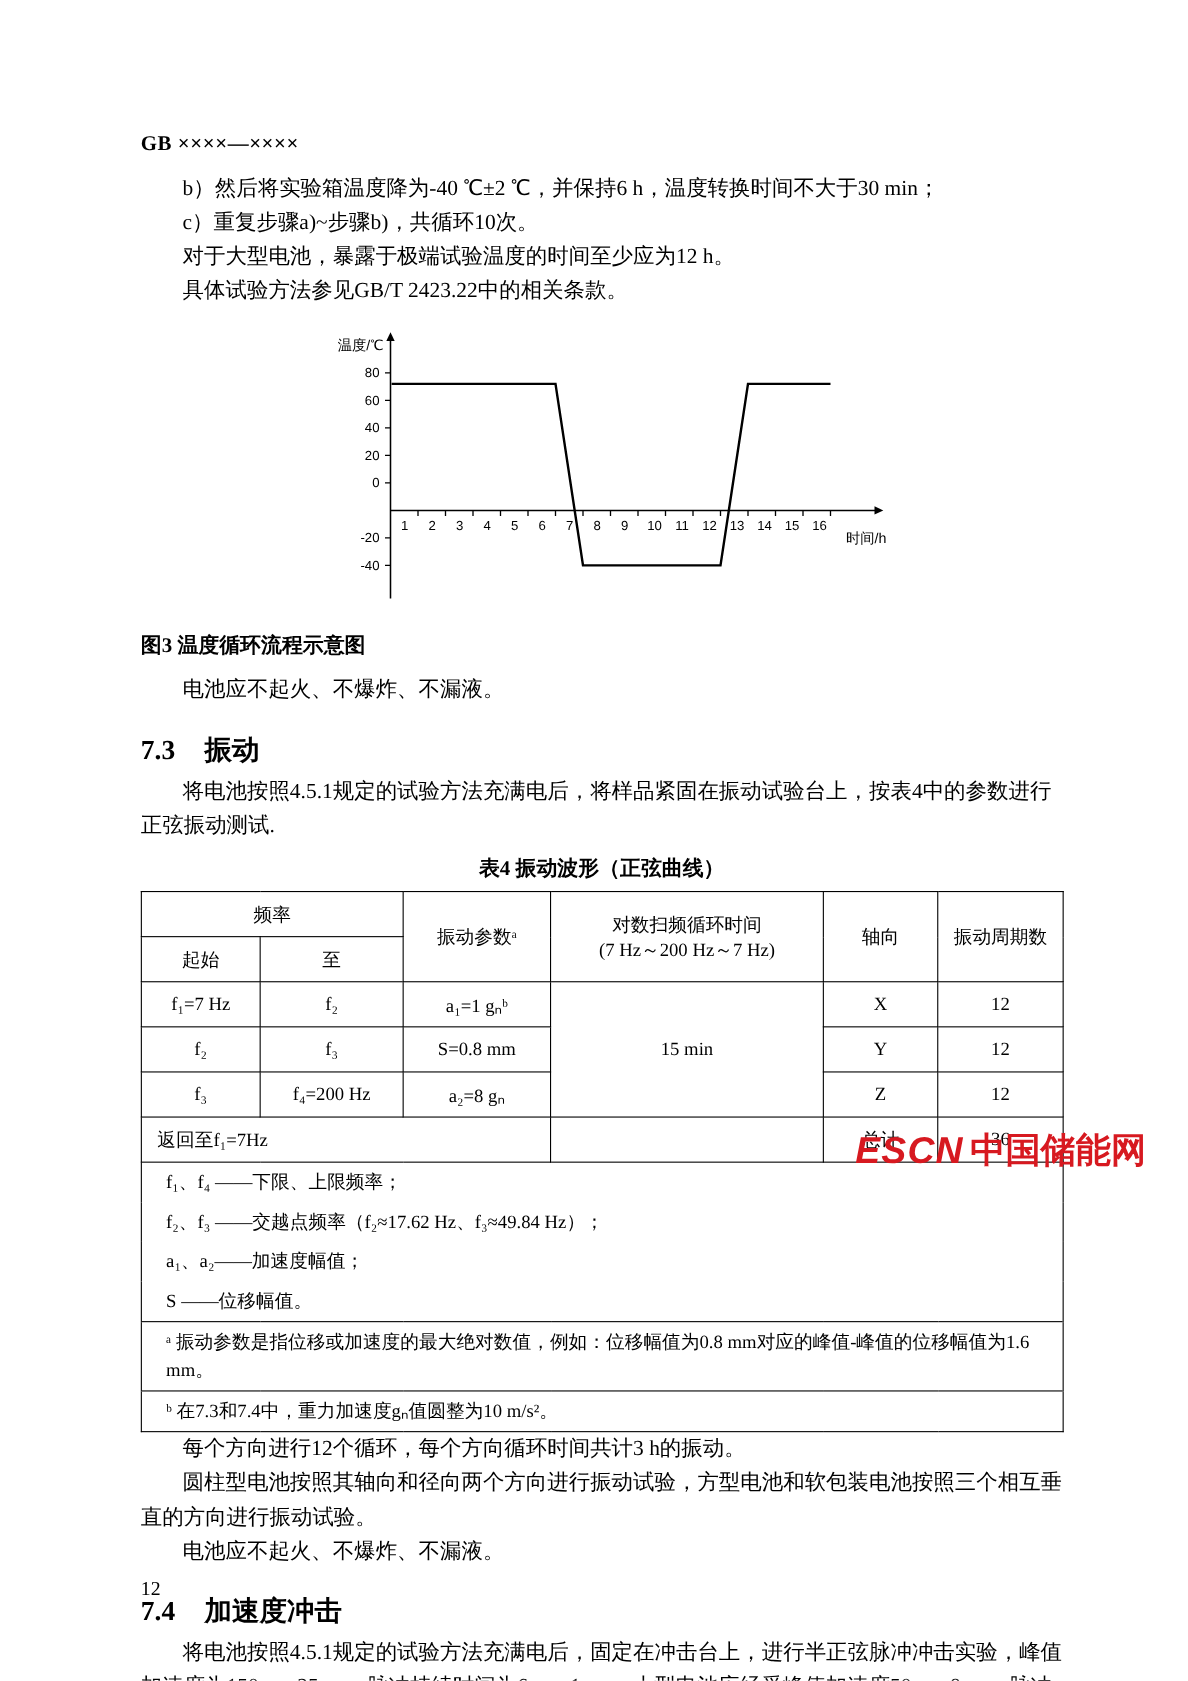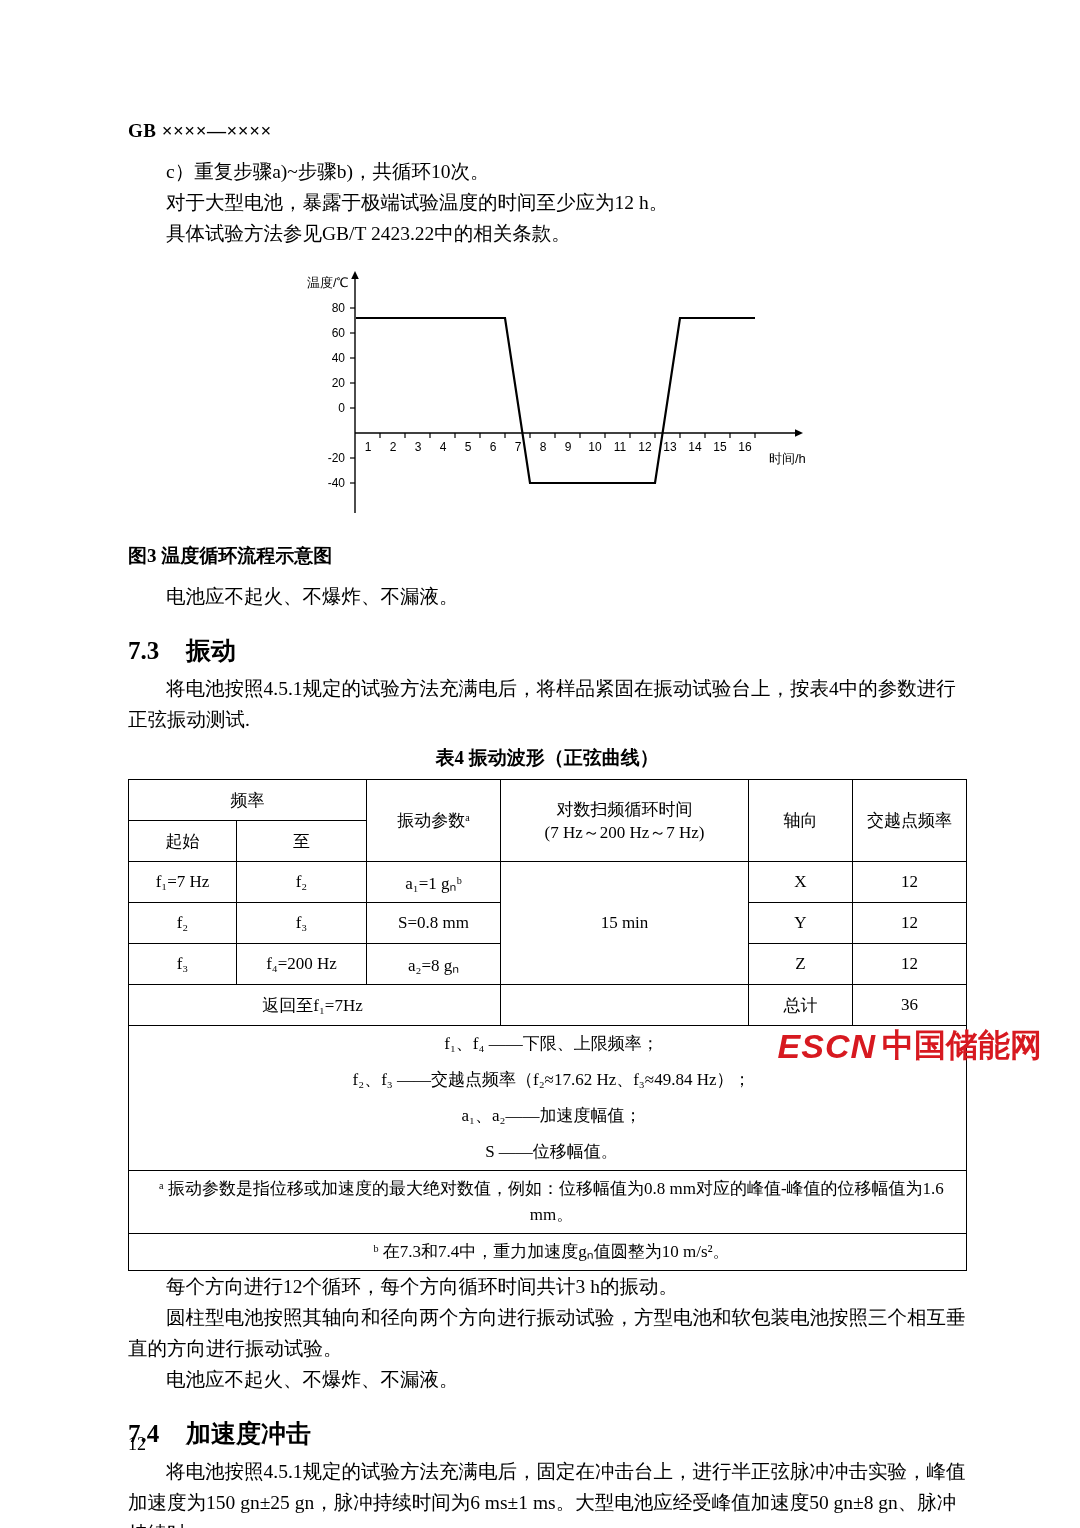--- a/index.html
+++ b/index.html
@@ -73,21 +73,21 @@
   }
   table.vib td, table.vib th {
     border: 1px solid #000;
     padding: 6px 4px;
     text-align: center;
     font-weight: normal;
     vertical-align: middle;
     height: 28px;
   }
   table.vib td.notes {
-    text-align: center;
+    text-align: left;
     padding: 5px 14px 5px 22px;
     border-top: none;
     border-bottom: none;
     height: auto;
     line-height: 26px;
   }
   table.vib td.notes.first { border-top: 1px solid #000; }
   table.vib td.notes.last { border-bottom: 1px solid #000; }
   table.vib td.notes.sep { border-top: 1px solid #000; }
   .page-num {
@@ -128,20 +128,21 @@
 </style>
 </head>
 <body>
 
 <div class="page">
 
   <div class="content">
 
     <div class="header-code">GB ××××—××××</div>
 
+    <p class="para sub">b）然后将实验箱温度降为-40 ℃±2 ℃，并保持6 h，温度转换时间不大于30 min；</p>
     <p class="para sub">c）重复步骤a)~步骤b)，共循环10次。</p>
     <p class="para">对于大型电池，暴露于极端试验温度的时间至少应为12 h。</p>
     <p class="para">具体试验方法参见GB/T 2423.22中的相关条款。</p>
 
     <div class="fig-wrap">
       <div class="chart">
         <svg width="540" height="270" viewBox="0 0 540 270">
 
           <line x1="78" y1="12" x2="78" y2="248" stroke="#000" stroke-width="1.4"></line>
           <polygon points="78,6 74.2,14 81.8,14" fill="#000"></polygon>
@@ -236,21 +237,21 @@
       </colgroup>
       <tbody>
           <tr>
         <td colspan="2">频率</td>
         <td rowspan="2">振动参数ᵃ</td>
         <td rowspan="2">
           <div>对数扫频循环时间</div>
           <div>(7 Hz～200 Hz～7 Hz)</div>
         </td>
         <td rowspan="2">轴向</td>
-        <td rowspan="2">交越点频率</td>
+        <td rowspan="2">振动周期数</td>
       </tr>
       <tr>
         <td>起始</td>
         <td>至</td>
       </tr>
       <tr>
         <td>f₁=7 Hz</td>
         <td>f₂</td>
         <td>a₁=1 gₙᵇ</td>
         <td rowspan="3">15 min</td>
@@ -265,21 +266,21 @@
         <td>12</td>
       </tr>
       <tr>
         <td>f₃</td>
         <td>f₄=200 Hz</td>
         <td>a₂=8 gₙ</td>
         <td>Z</td>
         <td>12</td>
       </tr>
       <tr>
-        <td colspan="3" style="text-align:center; padding-left:0;">返回至f₁=7Hz</td>
+        <td colspan="3" style="text-align:left; padding-left:14px;">返回至f₁=7Hz</td>
         <td></td>
         <td>总计</td>
         <td>36</td>
       </tr>
       <tr>
         <td colspan="6" class="notes first">f₁、f₄ ——下限、上限频率；</td>
       </tr>
       <tr>
         <td colspan="6" class="notes">f₂、f₃ ——交越点频率（f₂≈17.62 Hz、f₃≈49.84 Hz）；</td>
       </tr>

